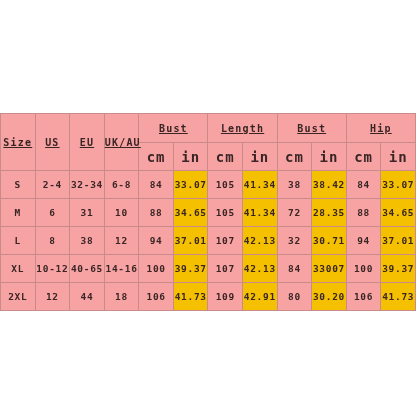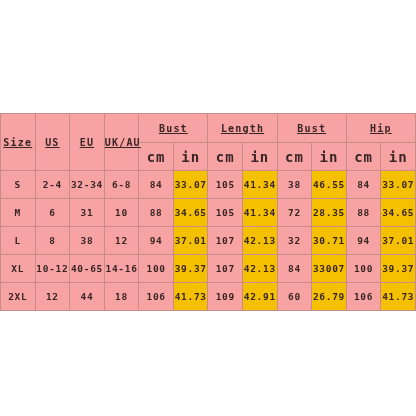--- a/index.html
+++ b/index.html
@@ -111,21 +111,21 @@
         <tr class="data-row">
           <td class="col-size">S</td>
           <td class="region-val">2-4</td>
           <td class="region-val">32-34</td>
           <td class="region-val">6-8</td>
           <td>84</td>
           <td class="gold">33.07</td>
           <td>105</td>
           <td class="gold">41.34</td>
           <td>38</td>
-          <td class="gold">46.55</td>
+          <td class="gold">38.42</td>
           <td>84</td>
           <td class="gold">33.07</td>
         </tr>
         <tr class="data-row">
           <td class="col-size">M</td>
           <td class="region-val">6</td>
           <td class="region-val">31</td>
           <td class="region-val">10</td>
           <td>88</td>
           <td class="gold">34.65</td>
@@ -166,20 +166,20 @@
         </tr>
         <tr class="data-row">
           <td class="col-size">2XL</td>
           <td class="region-val">12</td>
           <td class="region-val">44</td>
           <td class="region-val">18</td>
           <td>106</td>
           <td class="gold">41.73</td>
           <td>109</td>
           <td class="gold">42.91</td>
-          <td>60</td>
-          <td class="gold">26.79</td>
+          <td>80</td>
+          <td class="gold">30.20</td>
           <td>106</td>
           <td class="gold">41.73</td>
         </tr>
       </tbody>
   </table>
 </div>
 
 </body></html>

